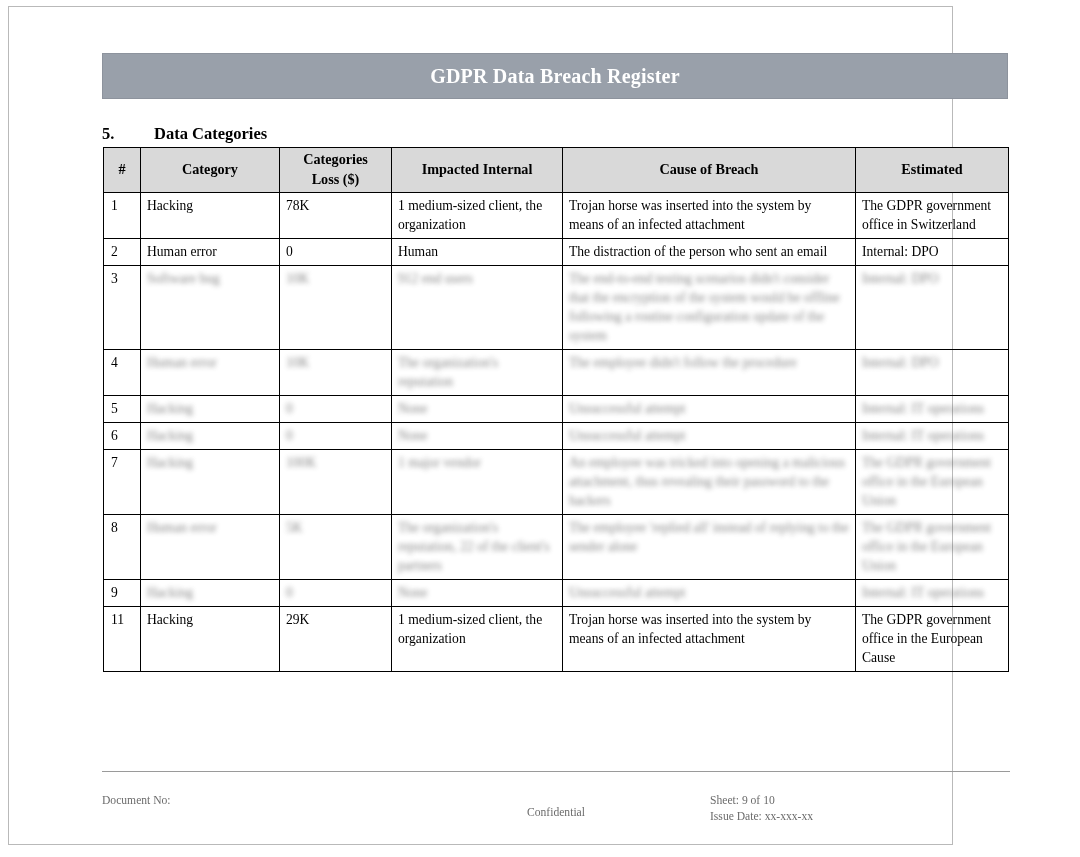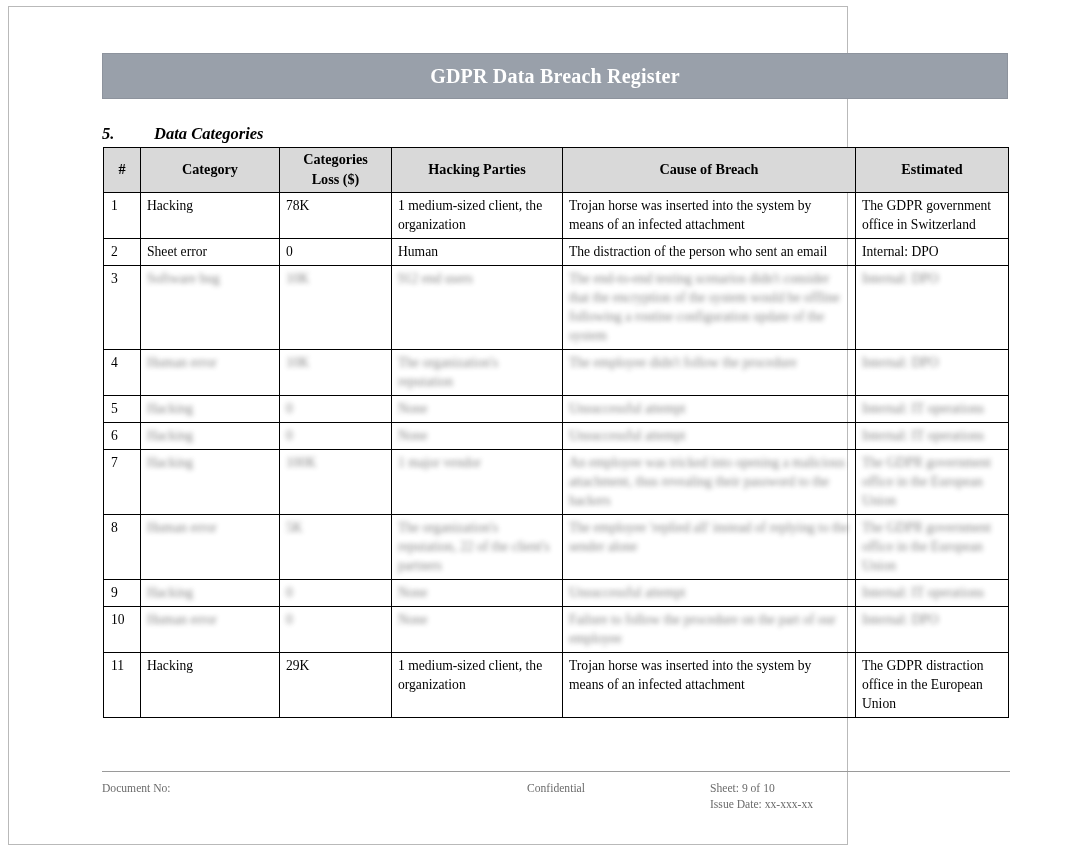--- a/index.html
+++ b/index.html
@@ -12,21 +12,21 @@
     height: 857px;
     font-family: "Liberation Serif", "DejaVu Serif", serif;
     color: #000000;
     overflow: hidden;
   }
 
   #page {
     position: absolute;
     left: 8px;
     top: 6px;
-    width: 840px;
+    width: 945px;
     height: 839px;
     border: 1px solid #b9b9b9;
     box-sizing: border-box;
     background: #ffffff;
   }
 
   
   #title-banner {
     position: absolute;
     left: 93px;
@@ -49,21 +49,20 @@
 
   
   #section-heading {
     position: absolute;
     left: 93px;
     top: 117px;
     width: 906px;
     font-size: 16.5px;
     font-weight: bold;
     white-space: nowrap;
-    font-style: italic;
   }
   #section-heading .sec-num {
     display: inline-block;
     width: 52px;
   }
 
   
   #breach-table {
     position: absolute;
     left: 94px;
@@ -111,32 +110,32 @@
     user-select: none;
   }
 
   
   #footer {
     position: absolute;
     left: 93px;
     top: 764px;
     width: 908px;
     border-top: 1px solid #9a9a9a;
-    padding-top: 9px;
+    padding-top: 21px;
     font-size: 11.6px;
     color: #6b6b6b;
   }
   #footer .footer-row {
     display: flex;
     justify-content: space-between;
     align-items: flex-start;
     line-height: 1.35;
   }
   #footer .f-left  { text-align: left;   width: 300px; }
-  #footer .f-mid   { text-align: center; width: 300px; }
+  #footer .f-mid   { text-align: center; width: 300px; margin-top: 12px; }
   #footer .f-right { text-align: left;  width: 300px; }
   #footer .f-line { display: block; white-space: nowrap; }
 </style>
 </head>
 <body>
 
 <div id="page">
 
   <div id="title-banner">
     <span class="title-text">GDPR Data Breach Register</span>
@@ -156,37 +155,37 @@
         <col class="c-esc">
     </colgroup>
     <thead>
       <tr>
         <th>#</th>
         <th>Category</th>
         <th>
           <span>Categories</span><br>
           <span>Loss ($)</span>
         </th>
-        <th>Hacking Parties</th>
+        <th>Impacted Internal</th>
         <th>Cause of Breach</th>
         <th>Estimated</th>
       </tr>
     </thead>
     <tbody id="table-body">
         <tr>
           <td class="num-cell">1</td>
           <td>Hacking</td>
           <td>78K</td>
           <td>1 medium-sized client, the organization</td>
           <td>Trojan horse was inserted into the system by means of an infected attachment</td>
           <td>The GDPR government office in Switzerland</td>
         </tr>
         <tr>
           <td class="num-cell">2</td>
-          <td>Sheet error</td>
+          <td>Human error</td>
           <td>0</td>
           <td>Human</td>
           <td>The distraction of the person who sent an email</td>
           <td>Internal: DPO</td>
         </tr>
         <tr>
           <td class="num-cell">3</td>
           <td class="blurred">Software bug</td>
           <td class="blurred">10K</td>
           <td class="blurred">912 end users</td>
@@ -235,34 +234,26 @@
         </tr>
         <tr>
           <td class="num-cell">9</td>
           <td class="blurred">Hacking</td>
           <td class="blurred">0</td>
           <td class="blurred">None</td>
           <td class="blurred">Unsuccessful attempt</td>
           <td class="blurred">Internal: IT operations</td>
         </tr>
         <tr>
-          <td class="num-cell">10</td>
-          <td class="blurred">Human error</td>
-          <td class="blurred">0</td>
-          <td class="blurred">None</td>
-          <td class="blurred">Failure to follow the procedure on the part of our employee</td>
-          <td class="blurred">Internal: DPO</td>
-        </tr>
-        <tr>
           <td class="num-cell">11</td>
           <td>Hacking</td>
           <td>29K</td>
           <td>1 medium-sized client, the organization</td>
           <td>Trojan horse was inserted into the system by means of an infected attachment</td>
-          <td>The GDPR distraction office in the European Union</td>
+          <td>The GDPR government office in the European Cause</td>
         </tr>
       </tbody>
   </table>
 
   <div id="footer">
     <div class="footer-row">
       <div class="f-left">
         <span class="f-line">Document No:</span>
       </div>
       <div class="f-mid">

